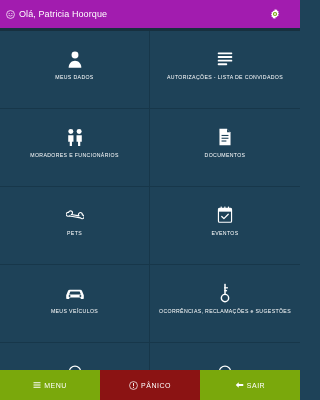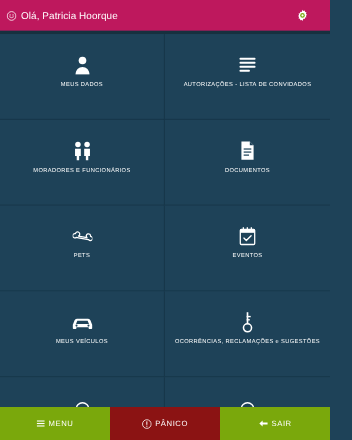--- a/index.html
+++ b/index.html
@@ -5,21 +5,21 @@
   * { margin:0; padding:0; box-sizing:border-box; }
   html, body {
     width:300px; height:400px;
     font-family:"Liberation Sans", sans-serif;
     background:#1e4258; overflow:hidden;
   }
   #app { position:relative; width:300px; height:400px; display:flex; flex-direction:column; }
 
   
   .header {
-    height:28px; flex:0 0 28px; background:#be185d;
+    height:28px; flex:0 0 28px; background:#a21caf;
     display:flex; align-items:center; justify-content:space-between;
     padding:0 19px 0 6px;
   }
   .greet { display:flex; align-items:center; gap:4px; }
   .greet-text {
     color:#ffffff; font-size:9px; letter-spacing:.1px; white-space:nowrap;
   }
   .ico { display:inline-block; line-height:0; }
   .ico svg { display:block; }
 

